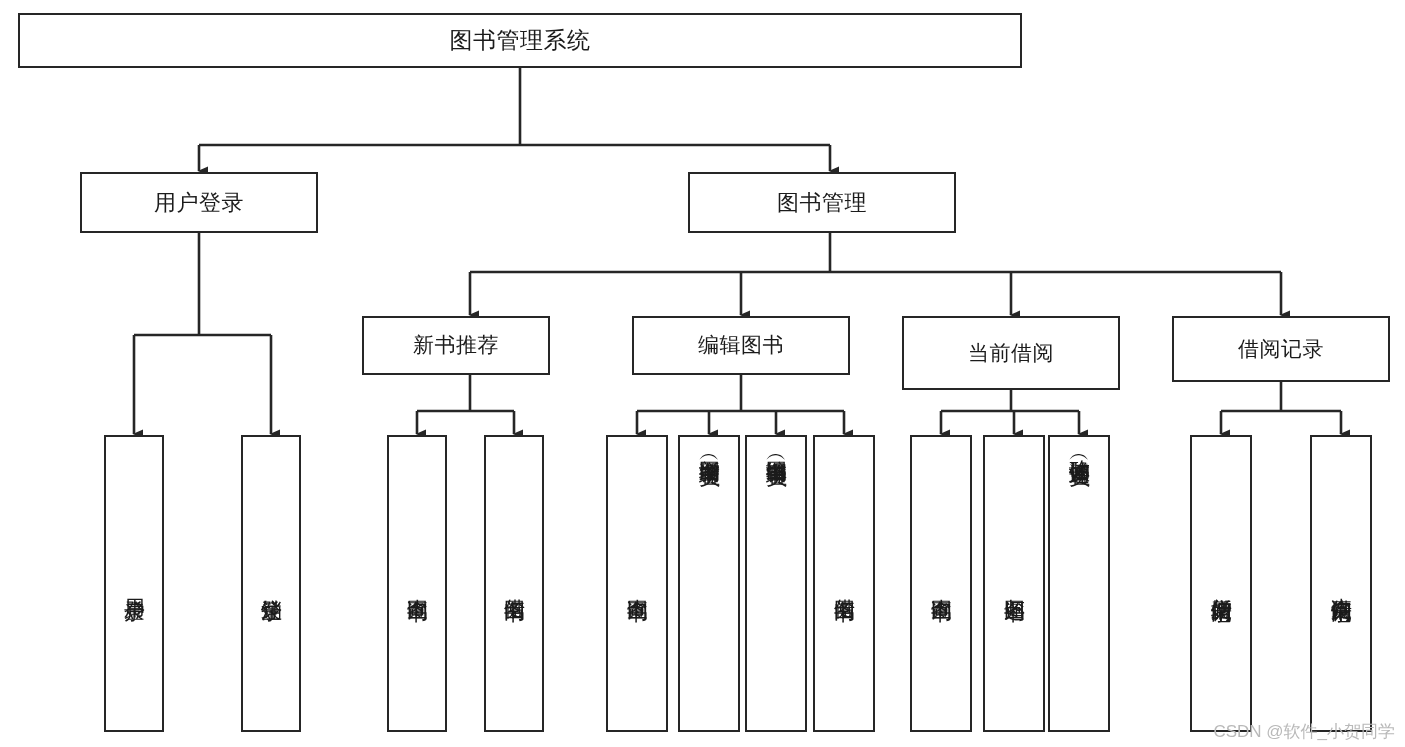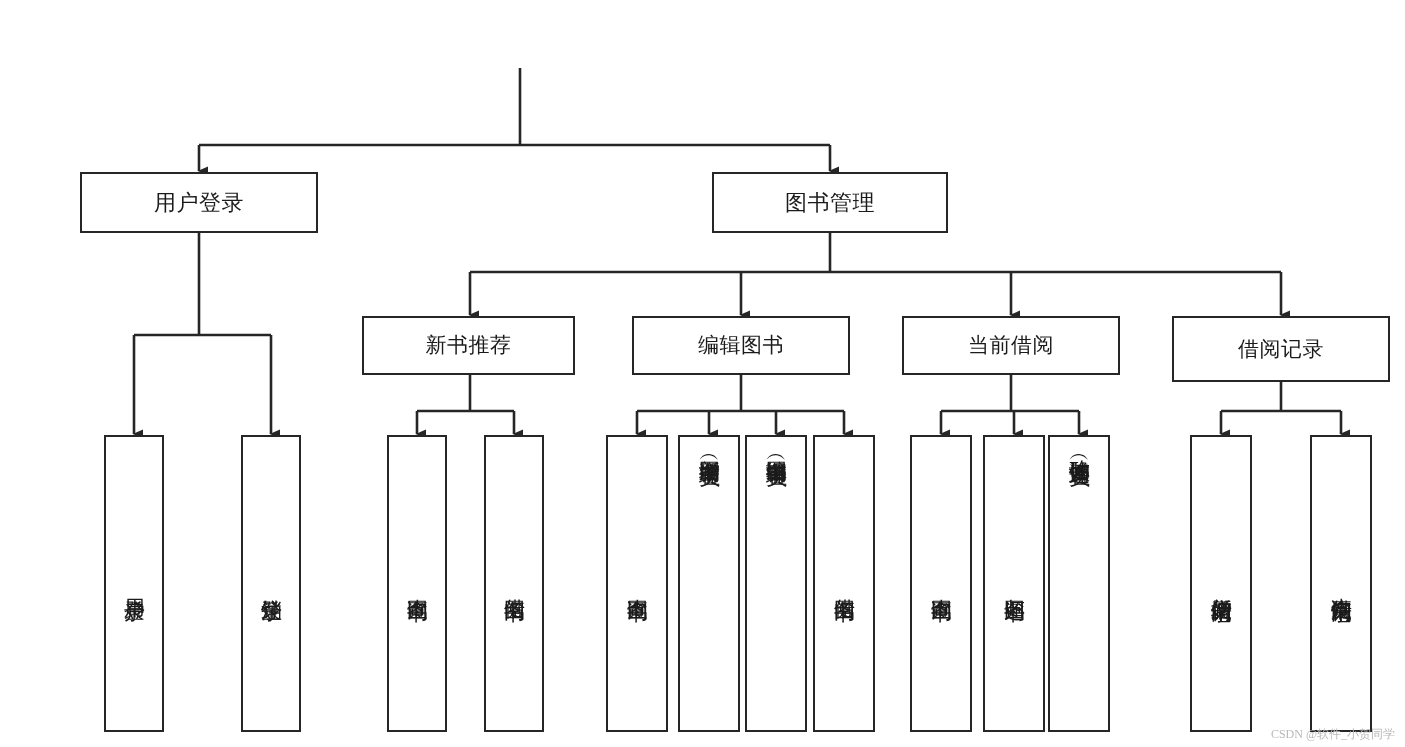--- a/index.html
+++ b/index.html
@@ -61,25 +61,24 @@
     white-space: nowrap;
   }
   .node.leaf.centered {
     align-items: center;
     padding-top: 0;
   }
   .watermark {
     position: absolute;
     right: 10px;
     bottom: 4px;
-    font-size: 12px;
+    font-size: 17px;
     color: #b9b9b9;
     white-space: nowrap;
     user-select: none;
-    font-family: Liberation Serif, serif;
   }
 </style>
 </head>
 <body>
 
 <div id="canvas">
 
   <svg class="wires" viewBox="0 0 1405 747">
     <defs>
       <marker id="arrow" markerWidth="11" markerHeight="11" refX="5.5" refY="9.2" orient="auto" markerUnits="userSpaceOnUse">
@@ -116,37 +115,40 @@
         <path d="M941,411 L941,434" marker-end="url(#arrow)"></path>
         <path d="M1014,411 L1014,434" marker-end="url(#arrow)"></path>
         <path d="M1079,411 L1079,434" marker-end="url(#arrow)"></path>
         <path d="M1281,375 L1281,411"></path>
         <path d="M1221,411 L1341,411"></path>
         <path d="M1221,411 L1221,434" marker-end="url(#arrow)"></path>
         <path d="M1341,411 L1341,434" marker-end="url(#arrow)"></path>
       </g>
   </svg>
 
+  <div class="node root" style="left: 18px; top: 13px; width: 1004px; height: 55px;">
+    <span class="label">图书管理系统</span>
+  </div>
 
   <div id="level1-layer">
       <div class="node level1" style="left: 80px; top: 172px; width: 238px; height: 61px;">
         <span class="label">用户登录</span>
       </div>
-      <div class="node level1" style="left: 712px; top: 172px; width: 236px; height: 61px;">
+      <div class="node level1" style="left: 688px; top: 172px; width: 268px; height: 61px;">
         <span class="label">图书管理</span>
       </div>
     </div>
   <div id="level2-layer">
-      <div class="node level2" style="left: 362px; top: 316px; width: 213px; height: 59px; text-align: right;">
+      <div class="node level2" style="left: 362px; top: 316px; width: 188px; height: 59px; text-align: right;">
         <span class="label">新书推荐</span>
       </div>
       <div class="node level2" style="left: 632px; top: 316px; width: 218px; height: 59px;">
         <span class="label">编辑图书</span>
       </div>
-      <div class="node level2" style="left: 902px; top: 316px; width: 218px; height: 59px;">
+      <div class="node level2" style="left: 902px; top: 316px; width: 218px; height: 74px;">
         <span class="label">当前借阅</span>
       </div>
       <div class="node level2" style="left: 1172px; top: 316px; width: 218px; height: 66px;">
         <span class="label">借阅记录</span>
       </div>
     </div>
   <div id="leaf-layer">
       <div class="node leaf centered" style="left: 104px; top: 435px; width: 60px; height: 297px;">
         <span class="label">用户登录</span>
       </div>

